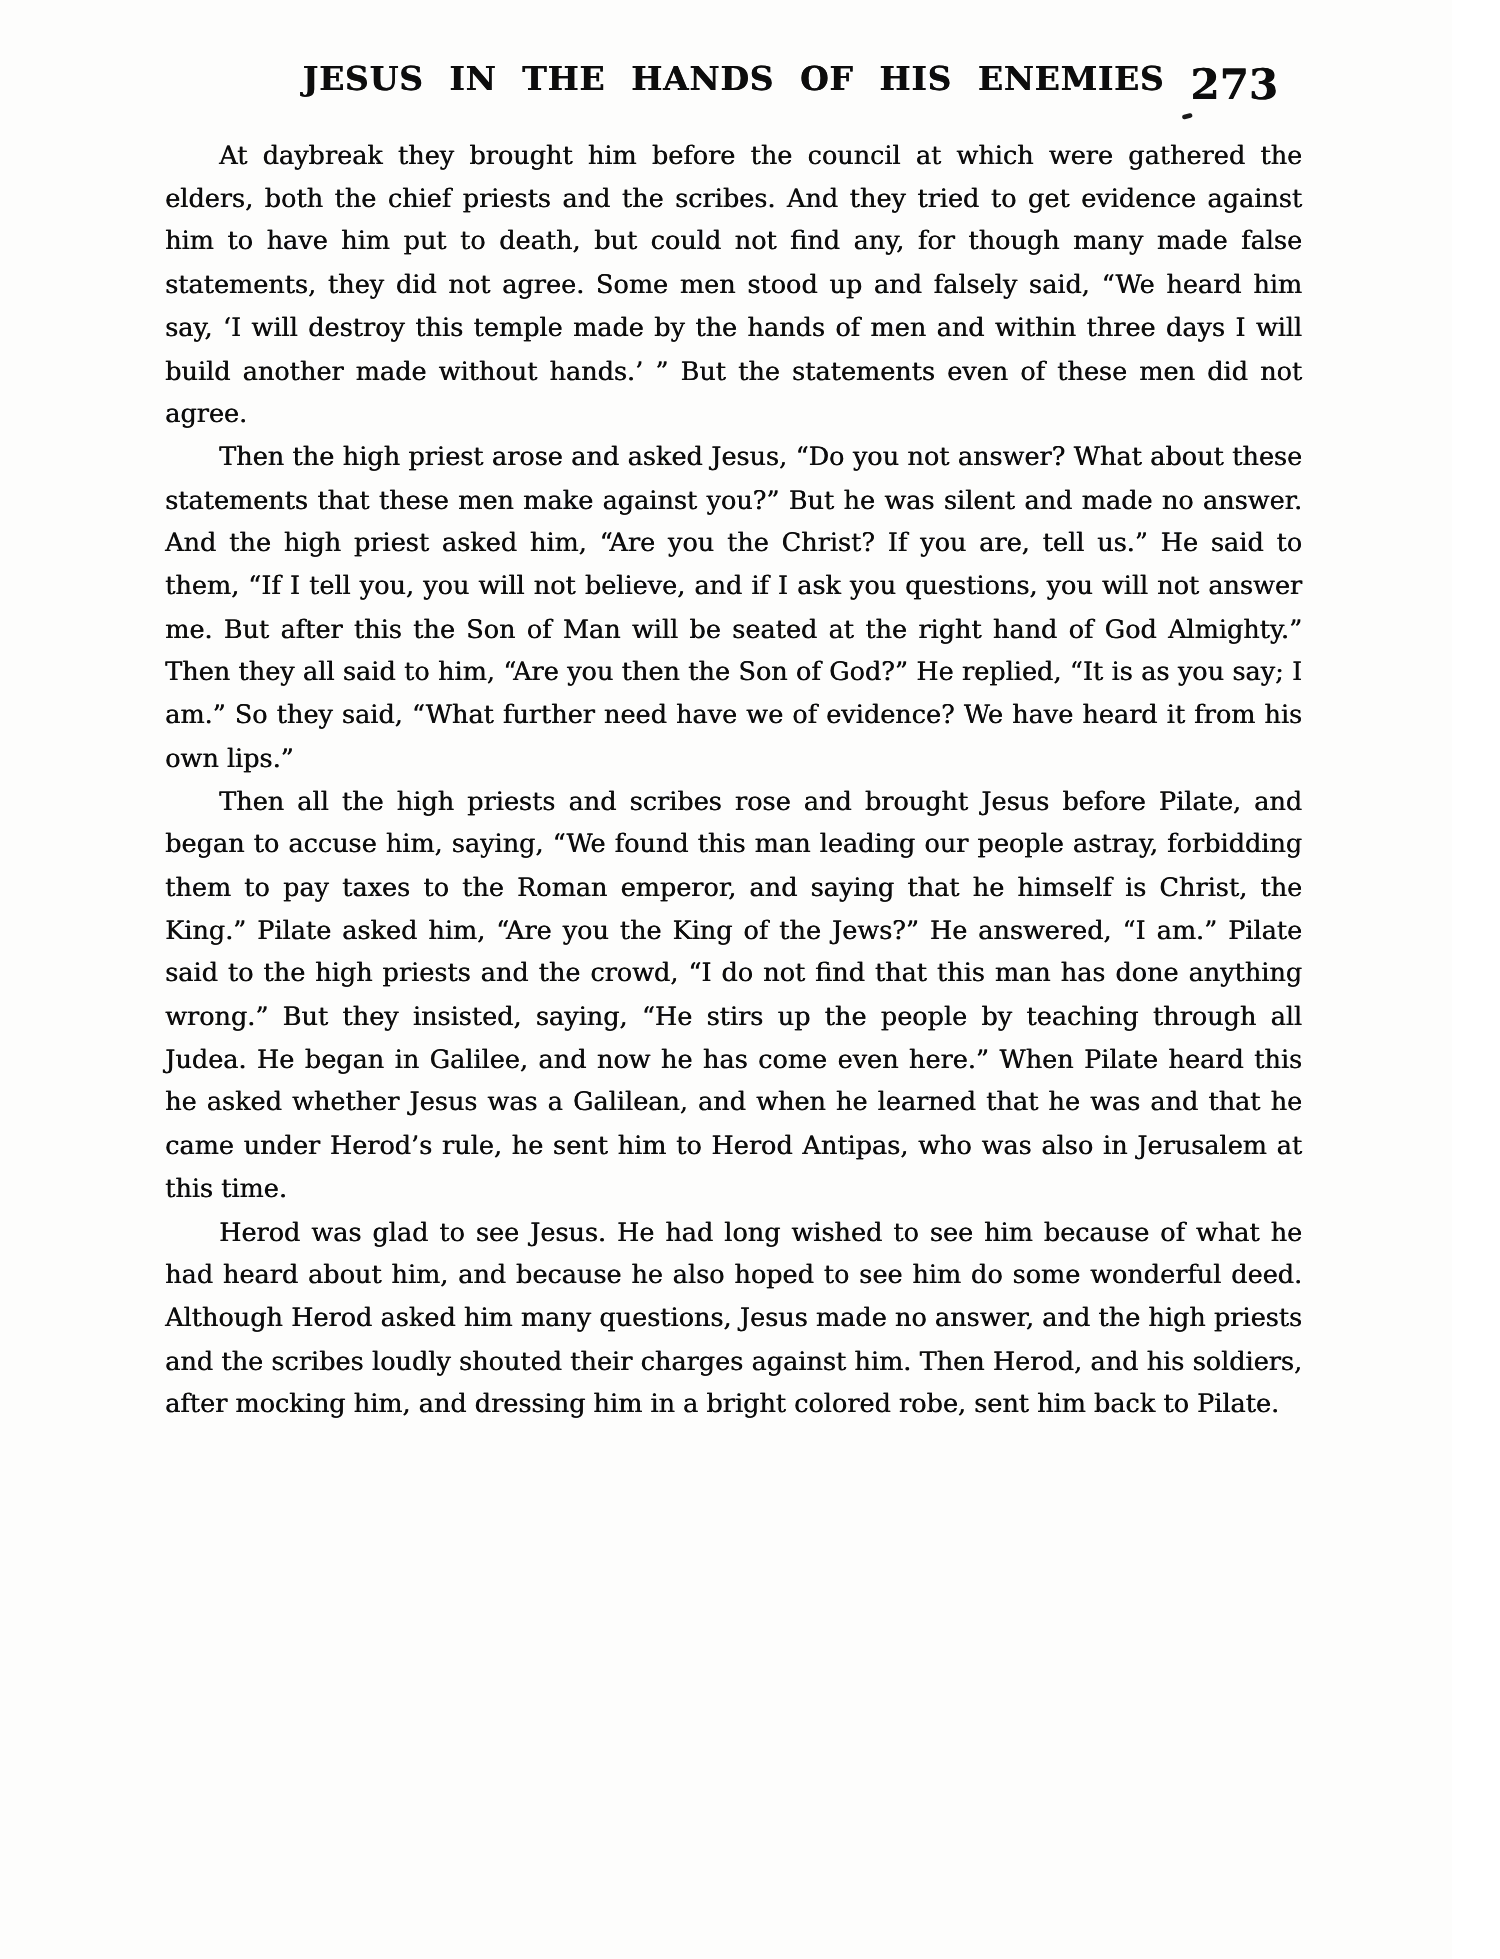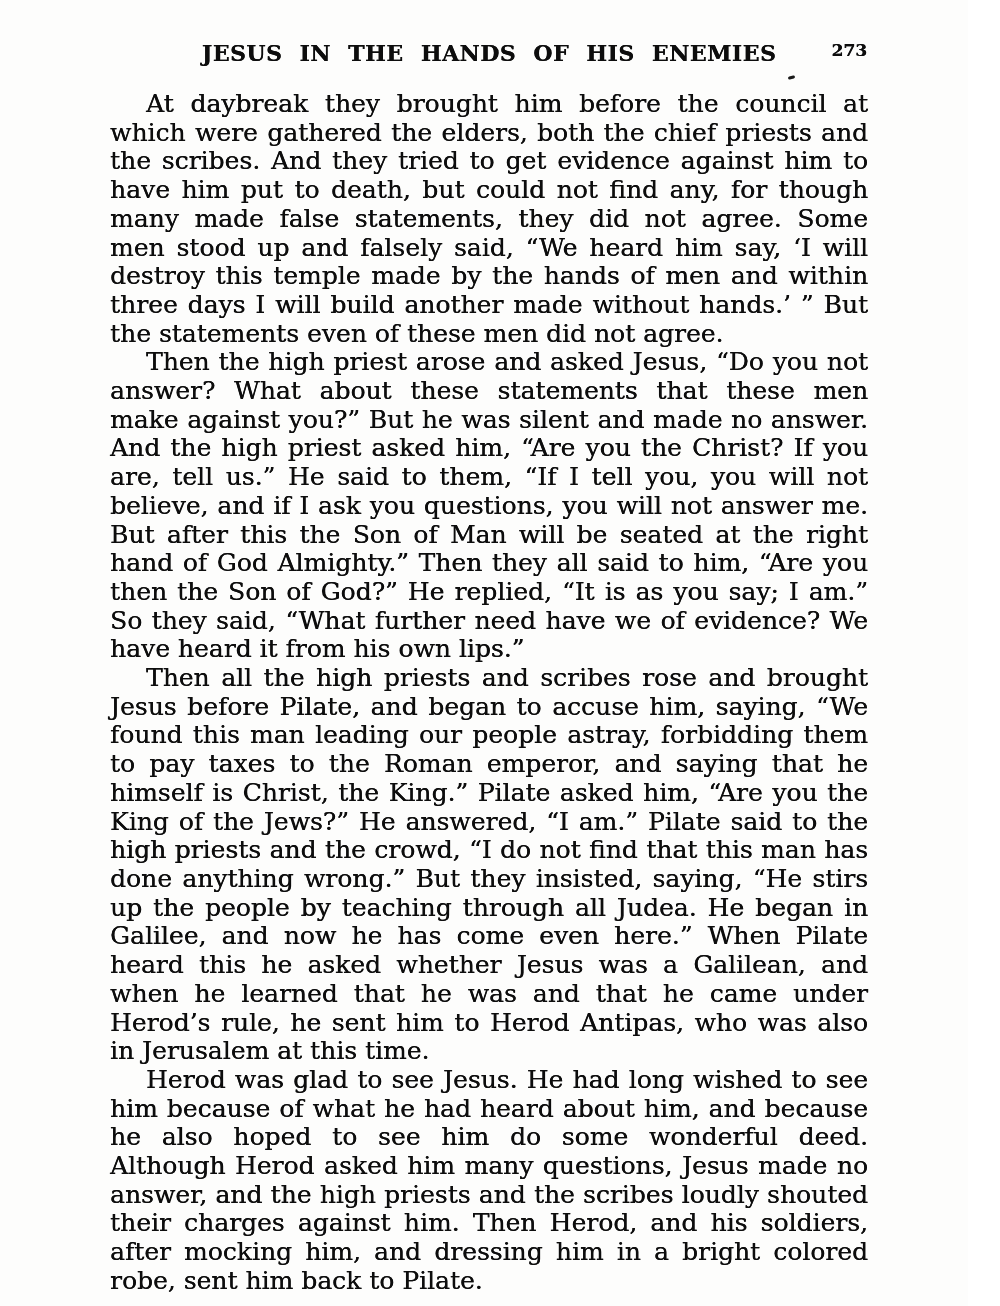--- a/index.html
+++ b/index.html
@@ -29,22 +29,22 @@
     font-size: 22px;
     font-weight: bold;
     letter-spacing: 0.5px;
     word-spacing: 9px;
     white-space: nowrap;
     text-shadow: 0.3px 0 0 currentColor;
   }
   .page-number {
     position: absolute;
     top: 0;
-    right: 1px;
-    font-size: 17px;
+    right: 16px;
+    font-size: 28px;
     font-weight: bold;
     text-shadow: 0.3px 0 0 currentColor;
   }
   .ink-speck {
     position: absolute;
     top: 76px;
     left: 788px;
     width: 7px;
     height: 3px;
     background: #1a1a1a;
@@ -53,21 +53,21 @@
   }
   .body-text {
     position: absolute;
     top: 90px;
     left: 110px;
     right: 100px;
   }
   .body-text p {
     margin: 0;
     text-indent: 36px;
-    font-size: 25px;
+    font-size: 17px;
     line-height: 28.7px;
     text-align: justify;
     text-shadow: 0.3px 0 0 currentColor;
   }
 </style>
 </head>
 <body>
 
 <div class="page">
 

